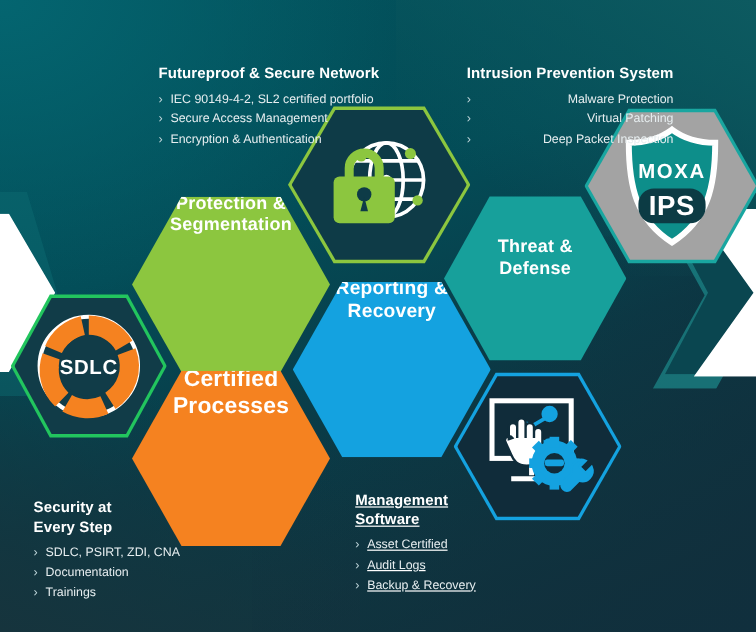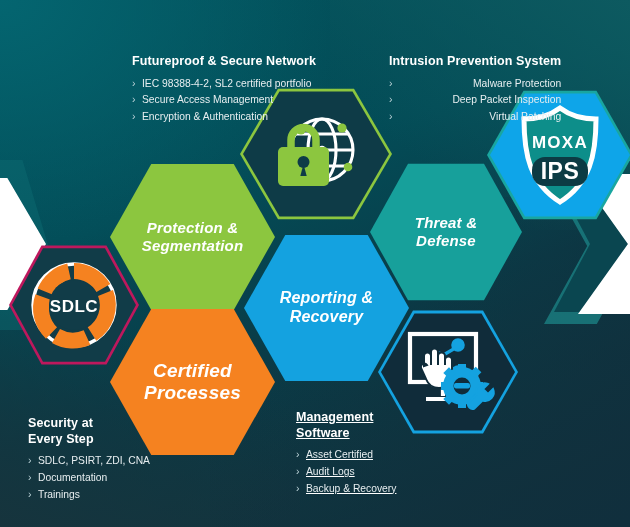--- a/index.html
+++ b/index.html
@@ -38,21 +38,21 @@
   .chev-right-teal2{right:-4px;top:176px;width:80px;height:136px;
     background:#0a4650;
     clip-path:polygon(0% 0%,55% 0%,100% 50%,55% 100%,0% 100%,45% 50%);}
   .chev-left-teal{left:-16px;top:160px;width:64px;height:170px;
     background:#0d6d74;opacity:.45;
     clip-path:polygon(0% 0%,60% 0%,100% 50%,60% 100%,0% 100%,40% 50%);}
 
   
   .hex{position:absolute;
     clip-path:polygon(25% 2%,75% 2%,100% 50%,75% 98%,25% 98%,0% 50%);
-    display:flex;align-items:center;justify-content:center;text-align:center;font-style:italic;}
+    display:flex;align-items:flex-start;justify-content:center;text-align:center;}
   .hex .hex-label{color:#ffffff;font-weight:bold;line-height:1.18;
     letter-spacing:.2px;padding:0 10px;}
 
   
   .hexout{position:absolute;
     clip-path:polygon(25% 2%,75% 2%,100% 50%,75% 98%,25% 98%,0% 50%);}
   .hexout .inner{position:absolute;inset:3px;
     clip-path:polygon(25% 2%,75% 2%,100% 50%,75% 98%,25% 98%,0% 50%);
     display:flex;align-items:center;justify-content:center;}
 
@@ -105,31 +105,31 @@
           <path d="M27 44 v-8 a12.5 12.5 0 0 1 25 0 v8" fill="none" stroke="#8cc63f" stroke-width="7.5"></path>
           <rect x="14" y="43" width="51" height="39" rx="5" fill="#8cc63f"></rect>
           <circle cx="39.5" cy="58" r="6" fill="#0e3b47"></circle>
           <path d="M39.5 60 l-3.2 12 h6.4 z" fill="#0e3b47"></path>
         </g>
       </svg>
     </div>
   </div>
 
   <div class="hexout" style="left:487px;top:88px;width:146px;height:134px;background:#19a6a0;">
-    <div class="inner" style="background:#0ea5e9;justify-content:center;">
+    <div class="inner" style="background:#a3a3a3;justify-content:center;">
       <svg width="92" height="104" viewBox="0 0 92 104">
         <path d="M46 5 C34 14 20 16 10 16 C10 52 16 80 46 99 C76 80 82 52 82 16 C72 16 58 14 46 5 Z" fill="#0d8e8a" stroke="#ffffff" stroke-width="5"></path>
         <text x="46" y="45" text-anchor="middle" fill="#ffffff" font-family="Liberation Sans, sans-serif" font-size="17" font-weight="bold" letter-spacing="1.3">MOXA</text>
         <rect x="18" y="54" width="56" height="29" rx="13" fill="#0c3b44"></rect>
         <text x="46" y="76" text-anchor="middle" fill="#ffffff" font-family="Liberation Sans, sans-serif" font-size="23" font-weight="bold" letter-spacing=".5">IPS</text>
       </svg>
     </div>
   </div>
 
-  <div class="hexout" style="left:9px;top:243px;width:130px;height:124px;background:#be185d;">
+  <div class="hexout" style="left:9px;top:243px;width:130px;height:124px;background:#22c55e;">
     <div class="inner" style="background:#113c48;">
       <svg width="104" height="104" viewBox="0 0 104 104">
         <circle cx="52" cy="52" r="41" fill="none" stroke="#ffffff" stroke-width="3.4"></circle>
         <g fill="none" stroke="#f58220" stroke-width="16" stroke-linecap="butt">
           <path d="M52 18 A34 34 0 0 1 81.4 35"></path>
           <path d="M83.5 40 A34 34 0 0 1 70 81"></path>
           <path d="M65 84.5 A34 34 0 0 1 34 83"></path>
           <path d="M29.5 80 A34 34 0 0 1 21 44"></path>
           <path d="M23 38.5 A34 34 0 0 1 47 18.4"></path>
         </g>
@@ -196,41 +196,41 @@
   </div>
 
   <div class="hex" style="left:244px;top:232px;width:165px;height:152px;background:#14a2e0;">
     <div class="hex-label" style="font-size:16px;">
       <div>Reporting &amp;</div>
       <div>Recovery</div>
     </div>
   </div>
 
   <div class="hex" style="left:370px;top:161px;width:152px;height:142px;background:#17a09b;">
-    <div class="hex-label" style="font-size:15px;">
+    <div class="hex-label" style="font-size:15px;margin-top:36px;">
       <div>Threat &amp;</div>
       <div>Defense</div>
     </div>
   </div>
 
   <div class="callout" style="left:132px;top:54px;">
     <div class="co-title">Futureproof &amp; Secure Network</div>
     <ul>
-      <li>IEC 98388-4-2, SL2 certified portfolio</li>
+      <li>IEC 90149-4-2, SL2 certified portfolio</li>
       <li>Secure Access Management</li>
       <li>Encryption &amp; Authentication</li>
     </ul>
   </div>
 
   <div class="callout" style="left:389px;top:54px;text-align:right;">
     <div class="co-title">Intrusion Prevention System</div>
     <ul>
       <li>Malware Protection</li>
+      <li>Virtual Patching</li>
       <li>Deep Packet Inspection</li>
-      <li>Virtual Patching</li>
     </ul>
   </div>
 
   <div class="callout" style="left:28px;top:416px;">
     <div class="co-title">
       <div>Security at</div>
       <div>Every Step</div>
     </div>
     <ul>
       <li>SDLC, PSIRT, ZDI, CNA</li>

